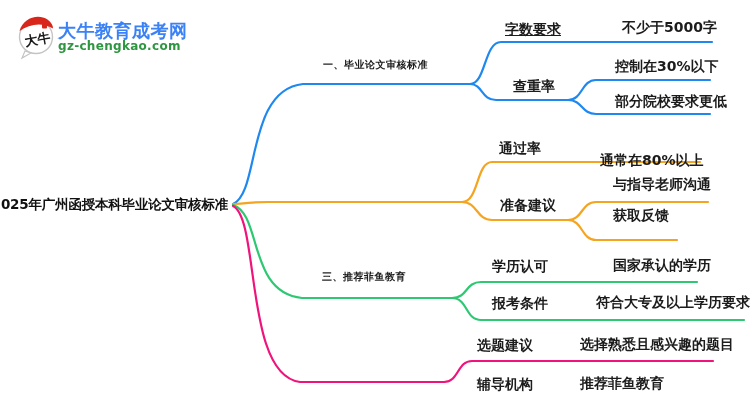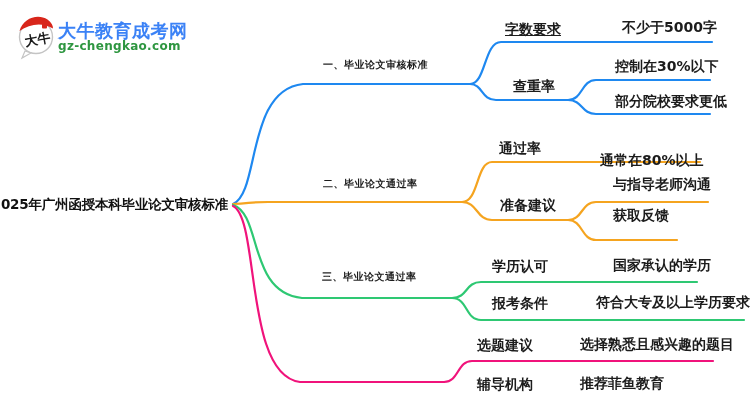--- a/index.html
+++ b/index.html
@@ -71,28 +71,27 @@
 
   <div class="root-title" style="right:522px;top:196px;">2025年广州函授本科毕业论文审核标准</div>
 
   <div class="node branch-label" style="left:323px;top:59px;">一、毕业论文审核标准</div>
   <div class="node" style="left:505px;top:21px;text-decoration:underline;">字数要求</div>
   <div class="node" style="left:622px;top:19px;">不少于5000字</div>
   <div class="node" style="left:513px;top:78px;">查重率</div>
   <div class="node" style="left:615px;top:58px;">控制在30%以下</div>
   <div class="node" style="left:615px;top:93px;text-align:center;">部分院校要求更低</div>
 
-  <div class="node branch-label" style="left:323px;top:178px;">二、毕业论文通过率</div>
   <div class="node" style="left:499px;top:140px;">通过率</div>
   <div class="node" style="left:600px;top:136px;margin-top:16px;">通常在80%以上</div>
   <div class="node" style="left:500px;top:197px;">准备建议</div>
   <div class="node" style="left:613px;top:176px;">与指导老师沟通</div>
   <div class="node" style="left:613px;top:207px;">获取反馈</div>
 
-  <div class="node branch-label" style="left:322px;top:271px;">三、毕业论文通过率</div>
+  <div class="node branch-label" style="left:322px;top:271px;">三、推荐菲鱼教育</div>
   <div class="node" style="left:492px;top:258px;">学历认可</div>
   <div class="node" style="left:613px;top:257px;font-family:Liberation Serif, serif;">国家承认的学历</div>
   <div class="node" style="left:492px;top:295px;">报考条件</div>
   <div class="node" style="left:596px;top:294px;">符合大专及以上学历要求</div>
 
   <div class="node" style="left:477px;top:337px;">选题建议</div>
   <div class="node" style="left:580px;top:336px;">选择熟悉且感兴趣的题目</div>
   <div class="node" style="left:477px;top:376px;">辅导机构</div>
   <div class="node" style="left:580px;top:375px;">推荐菲鱼教育</div>
 

